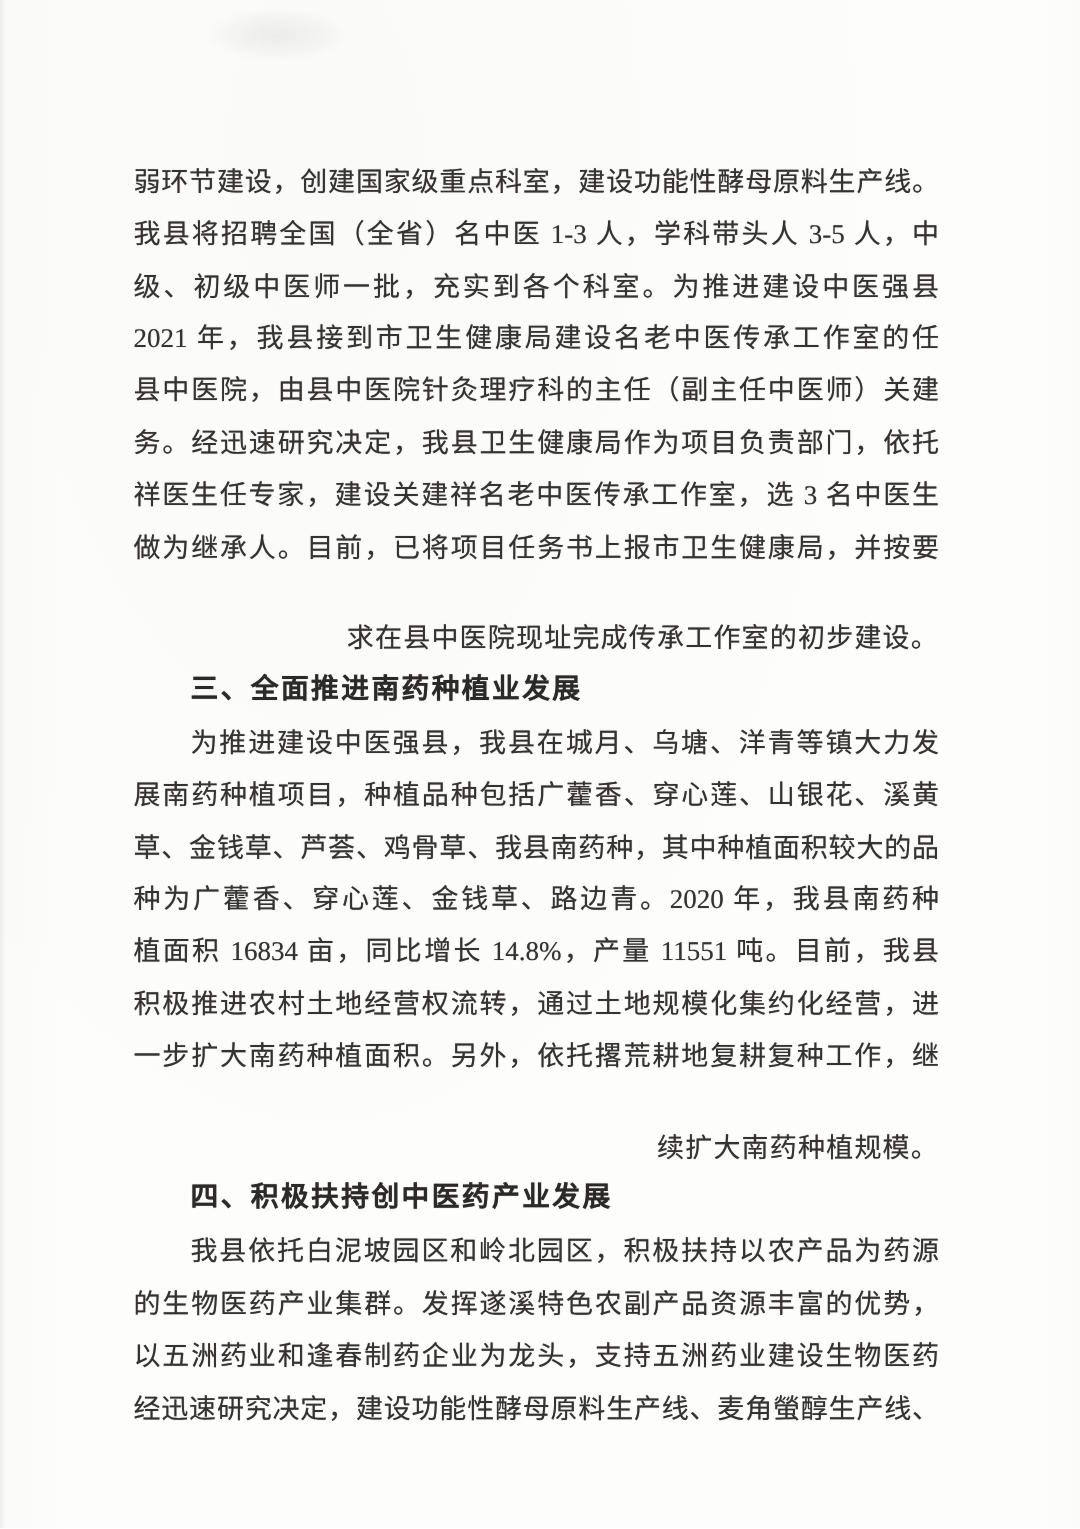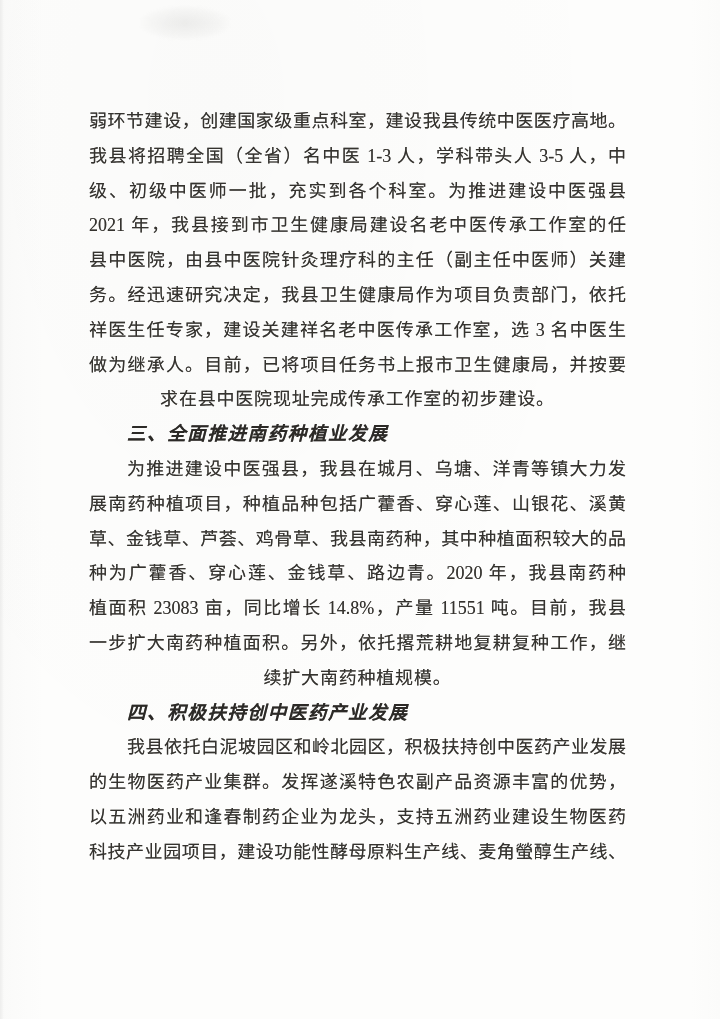--- a/index.html
+++ b/index.html
@@ -60,58 +60,59 @@
     white-space: normal;
     text-align: justify;
     text-align-last: justify;
     text-justify: inter-character;
   }
   .line.first {
     padding-left: 38px;
     box-sizing: border-box;
   }
   .line.end {
-    text-align: center;
+    text-align: right;
     letter-spacing: 0.8px;
+    margin-top: 26px;
   }
   .line.heading {
     padding-left: 38px;
     box-sizing: border-box;
     font-family: "DejaVu Sans", "Liberation Sans", sans-serif;
     font-weight: 700;
     font-size: 18.5px;
     letter-spacing: 1.6px;
     color: #2c2a27;
     text-align: left;
-    font-style: italic;
   }
 </style>
 </head>
 <body>
 
 <div class="page">
   <div class="scan-edge"></div>
   <div class="scan-artifact"></div>
   <div class="text-block" id="text-block">
-      <div class="line full">弱环节建设，创建国家级重点科室，建设我县传统中医医疗高地。</div>
+      <div class="line full">弱环节建设，创建国家级重点科室，建设功能性酵母原料生产线。</div>
       <div class="line full">我县将招聘全国（全省）名中医 1-3 人，学科带头人 3-5 人，中</div>
       <div class="line full">级、初级中医师一批，充实到各个科室。为推进建设中医强县</div>
       <div class="line full">2021 年，我县接到市卫生健康局建设名老中医传承工作室的任</div>
       <div class="line full">县中医院，由县中医院针灸理疗科的主任（副主任中医师）关建</div>
       <div class="line full">务。经迅速研究决定，我县卫生健康局作为项目负责部门，依托</div>
       <div class="line full">祥医生任专家，建设关建祥名老中医传承工作室，选 3 名中医生</div>
       <div class="line full">做为继承人。目前，已将项目任务书上报市卫生健康局，并按要</div>
       <div class="line end">求在县中医院现址完成传承工作室的初步建设。</div>
       <div class="line heading">三、全面推进南药种植业发展</div>
       <div class="line first">为推进建设中医强县，我县在城月、乌塘、洋青等镇大力发</div>
       <div class="line full">展南药种植项目，种植品种包括广藿香、穿心莲、山银花、溪黄</div>
       <div class="line full">草、金钱草、芦荟、鸡骨草、我县南药种，其中种植面积较大的品</div>
       <div class="line full">种为广藿香、穿心莲、金钱草、路边青。2020 年，我县南药种</div>
-      <div class="line full">植面积 23083 亩，同比增长 14.8%，产量 11551 吨。目前，我县</div>
+      <div class="line full">植面积 16834 亩，同比增长 14.8%，产量 11551 吨。目前，我县</div>
+      <div class="line full">积极推进农村土地经营权流转，通过土地规模化集约化经营，进</div>
       <div class="line full">一步扩大南药种植面积。另外，依托撂荒耕地复耕复种工作，继</div>
       <div class="line end">续扩大南药种植规模。</div>
       <div class="line heading">四、积极扶持创中医药产业发展</div>
-      <div class="line first">我县依托白泥坡园区和岭北园区，积极扶持创中医药产业发展</div>
+      <div class="line first">我县依托白泥坡园区和岭北园区，积极扶持以农产品为药源</div>
       <div class="line full">的生物医药产业集群。发挥遂溪特色农副产品资源丰富的优势，</div>
       <div class="line full">以五洲药业和逢春制药企业为龙头，支持五洲药业建设生物医药</div>
-      <div class="line full">科技产业园项目，建设功能性酵母原料生产线、麦角螢醇生产线、</div>
+      <div class="line full">经迅速研究决定，建设功能性酵母原料生产线、麦角螢醇生产线、</div>
     </div>
 </div>
 
 </body></html>

